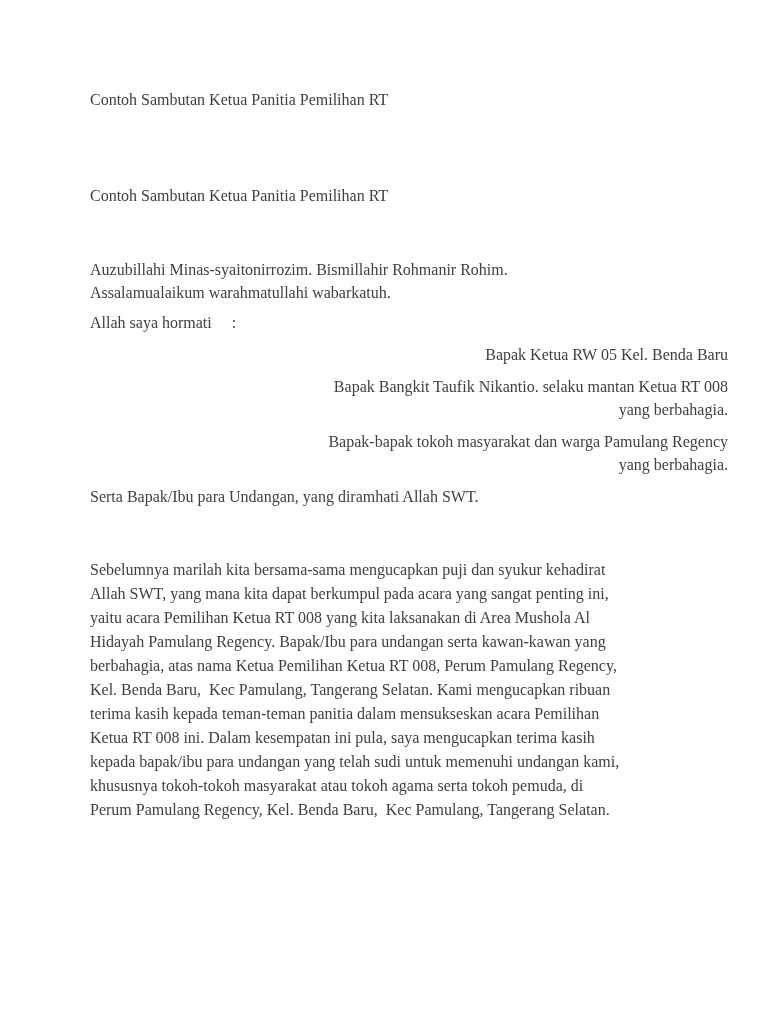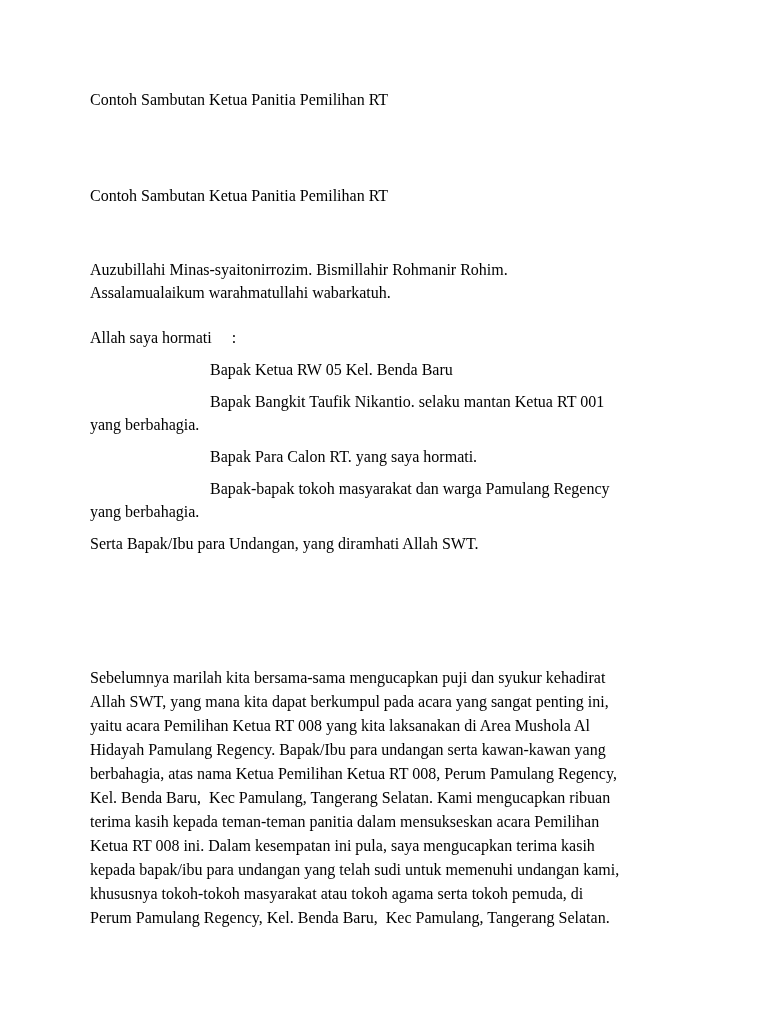--- a/index.html
+++ b/index.html
@@ -12,56 +12,55 @@
     width: 768px;
     height: 1024px;
     overflow: hidden;
   }
   .page {
     width: 768px;
     height: 1024px;
     padding: 88px 40px 0 90px;
     font-family: "Liberation Serif", "DejaVu Serif", serif;
     font-size: 16px;
-    color: #000000;
+    color: #404040;
     background: #ffffff;
   }
   p {
     margin: 0;
     white-space: pre-wrap;       
     line-height: 23px;
   }
   .title-top      { margin-bottom: 73px; }
   .title-heading  { margin-bottom: 51px; }
-  .blessing       { margin-bottom: 22px; }
+  .blessing       { margin-bottom: 7px; }
   .salutation     { margin-bottom: 9px; }
-  .guest          { margin-bottom: 9px; text-indent: 120px; }
-  .guests-closing { margin-bottom: 111px; }
+  .guest          { margin-bottom: 9px; text-indent: 120px; text-align: right; }
+  .guests-closing { margin-bottom: 50px; }
   .body-par       { line-height: 24px; }
 </style>
 </head>
 <body>
 
 <div class="page">
 
   <p class="title-top">Contoh Sambutan Ketua Panitia Pemilihan RT</p>
 
   <p class="title-heading">Contoh Sambutan Ketua Panitia Pemilihan RT</p>
 
   <p class="blessing">Auzubillahi Minas-syaitonirrozim. Bismillahir Rohmanir Rohim.
 Assalamualaikum warahmatullahi wabarkatuh.</p>
 
   <p class="salutation">Allah saya hormati     :</p>
 
   <p class="guest">Bapak Ketua RW 05 Kel. Benda Baru</p>
 
-  <p class="guest">Bapak Bangkit Taufik Nikantio. selaku mantan Ketua RT 001
+  <p class="guest">Bapak Bangkit Taufik Nikantio. selaku mantan Ketua RT 008
 yang berbahagia.</p>
 
-  <p class="guest">Bapak Para Calon RT. yang saya hormati.</p>
 
   <p class="guest">Bapak-bapak tokoh masyarakat dan warga Pamulang Regency
 yang berbahagia.</p>
 
   <p class="guests-closing">Serta Bapak/Ibu para Undangan, yang diramhati Allah SWT.</p>
 
   <p class="body-par">Sebelumnya marilah kita bersama-sama mengucapkan puji dan syukur kehadirat
 Allah SWT, yang mana kita dapat berkumpul pada acara yang sangat penting ini,
 yaitu acara Pemilihan Ketua RT 008 yang kita laksanakan di Area Mushola Al
 Hidayah Pamulang Regency. Bapak/Ibu para undangan serta kawan-kawan yang

